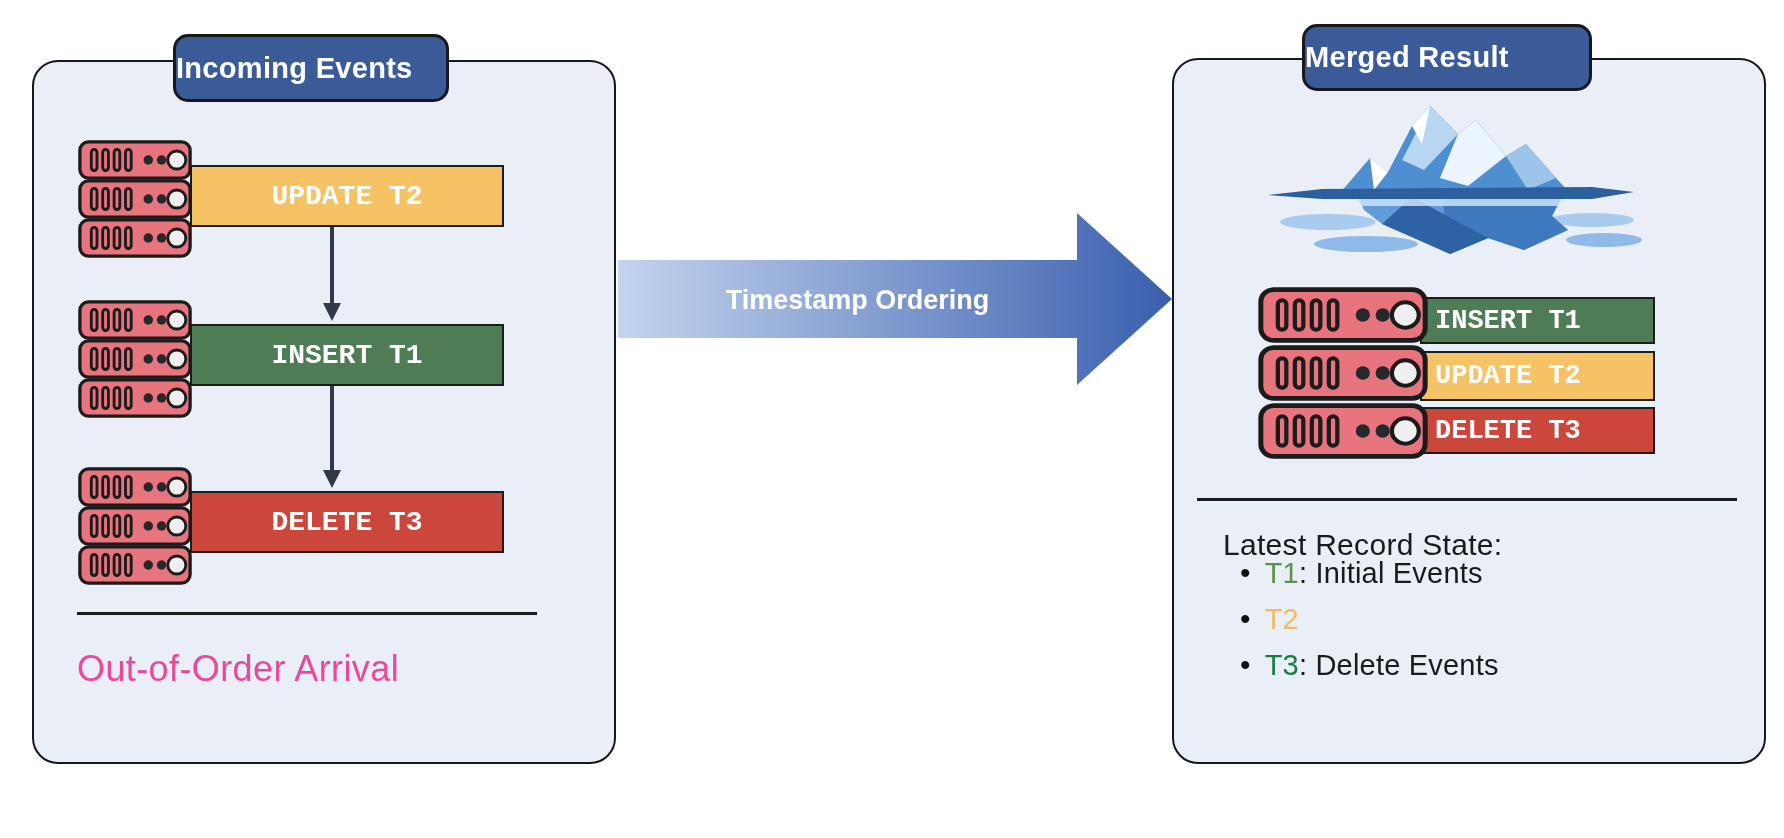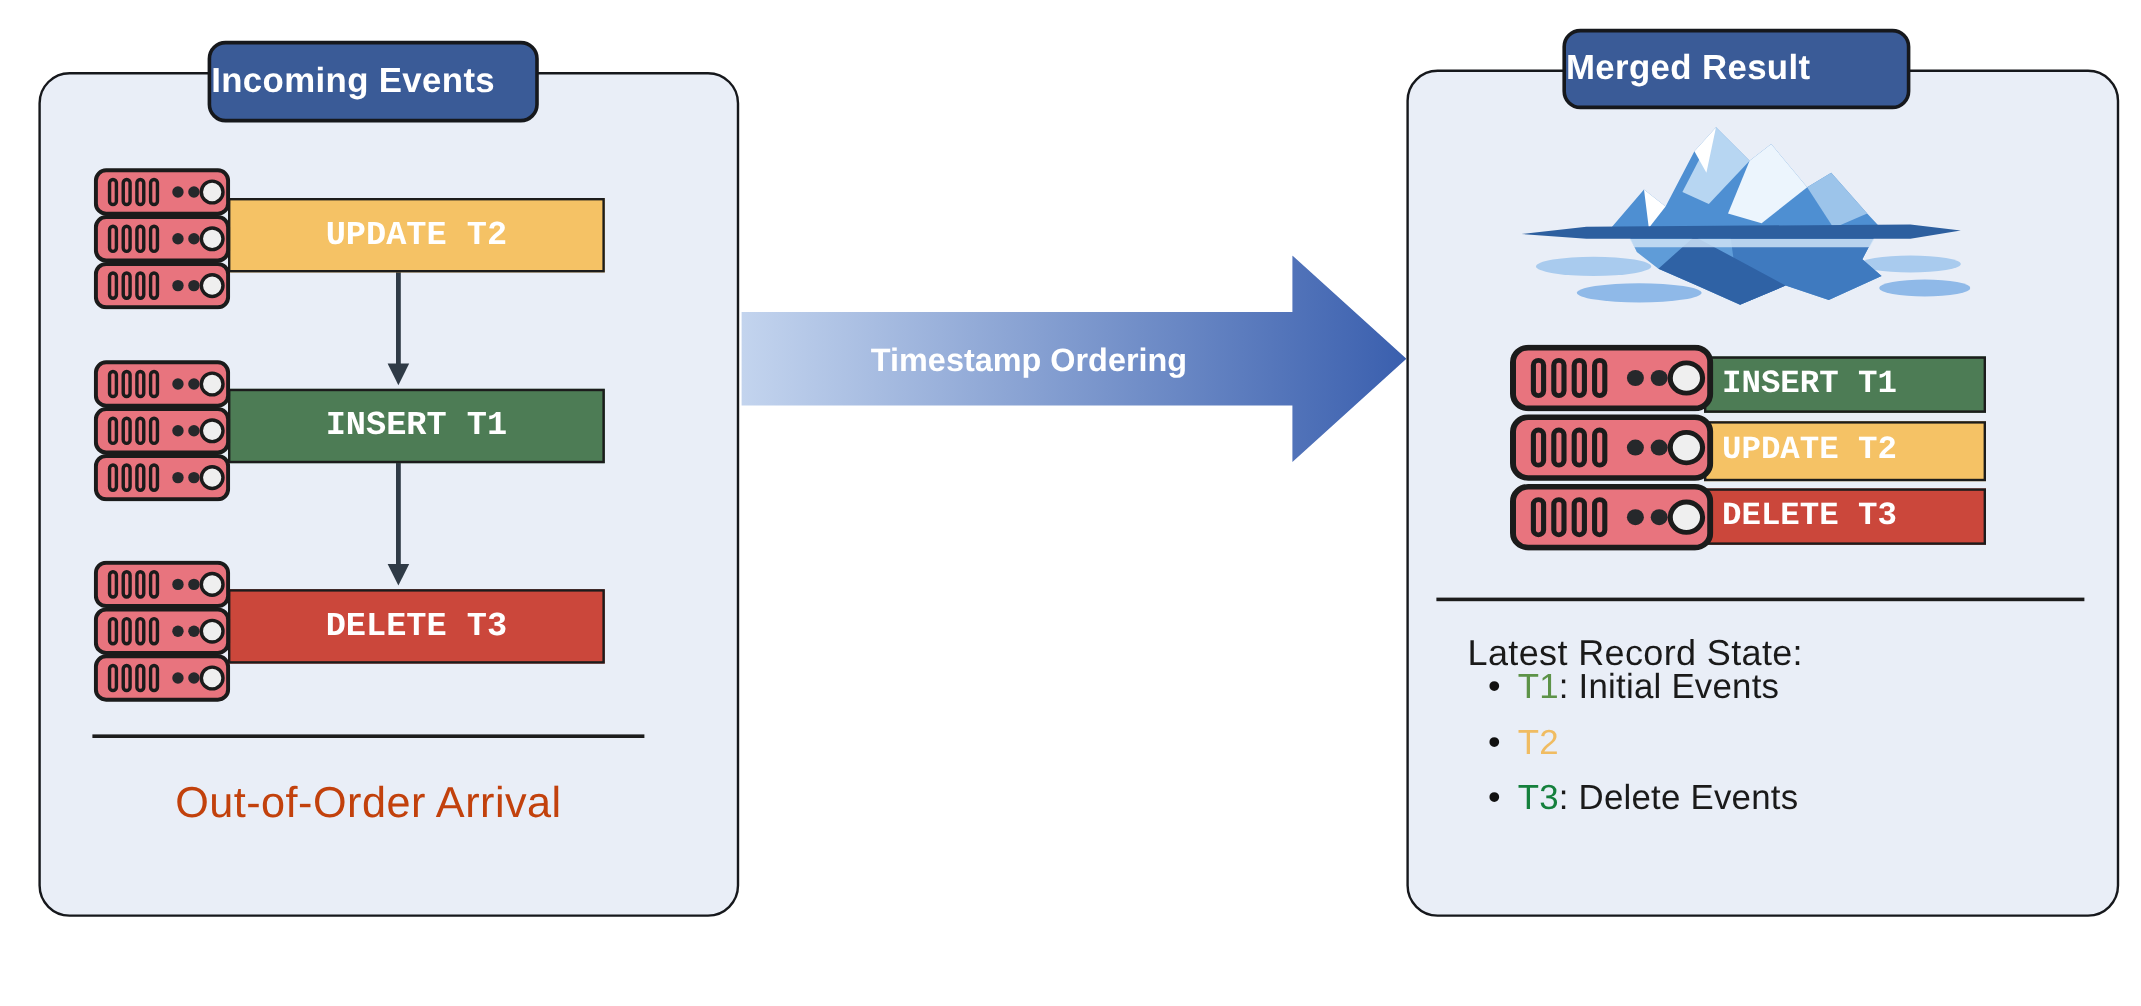--- a/index.html
+++ b/index.html
@@ -29,21 +29,21 @@
              color:#ffffff;font-weight:bold;z-index:2;font-family:Liberation Mono, monospace;}
   .event-bar.centered{justify-content:center;font-size:28px;}
   .bar-l{left:190px;width:310px;height:58px;}
   .bar-r{left:1420px;width:235px;font-size:27px;padding-left:13px;box-sizing:border-box;}
 
   
   .varrow{position:absolute;z-index:1;}
 
   
   .divider{position:absolute;border-top:3px solid #1c1c1c;height:0;}
-  .caption{position:absolute;color:#c2410c;font-size:36px;text-align:center;letter-spacing:.4px;}
+  .caption{position:absolute;color:#ec4899;font-size:36px;letter-spacing:.4px;}
 
   
   .big-arrow{position:absolute;left:614px;top:213px;width:558px;height:172px;z-index:0;}
   .arrow-label{position:absolute;left:614px;top:260px;width:463px;height:80px;
                box-sizing:border-box;display:flex;align-items:center;
                justify-content:center;color:#ffffff;font-weight:bold;font-size:27px;z-index:1;margin-left:12px;}
 
   
   .state-heading{position:absolute;left:1223px;top:528px;font-size:30px;color:#1a1a1a;letter-spacing:.3px;}
   .state-list{position:absolute;left:1240px;top:556px;}

